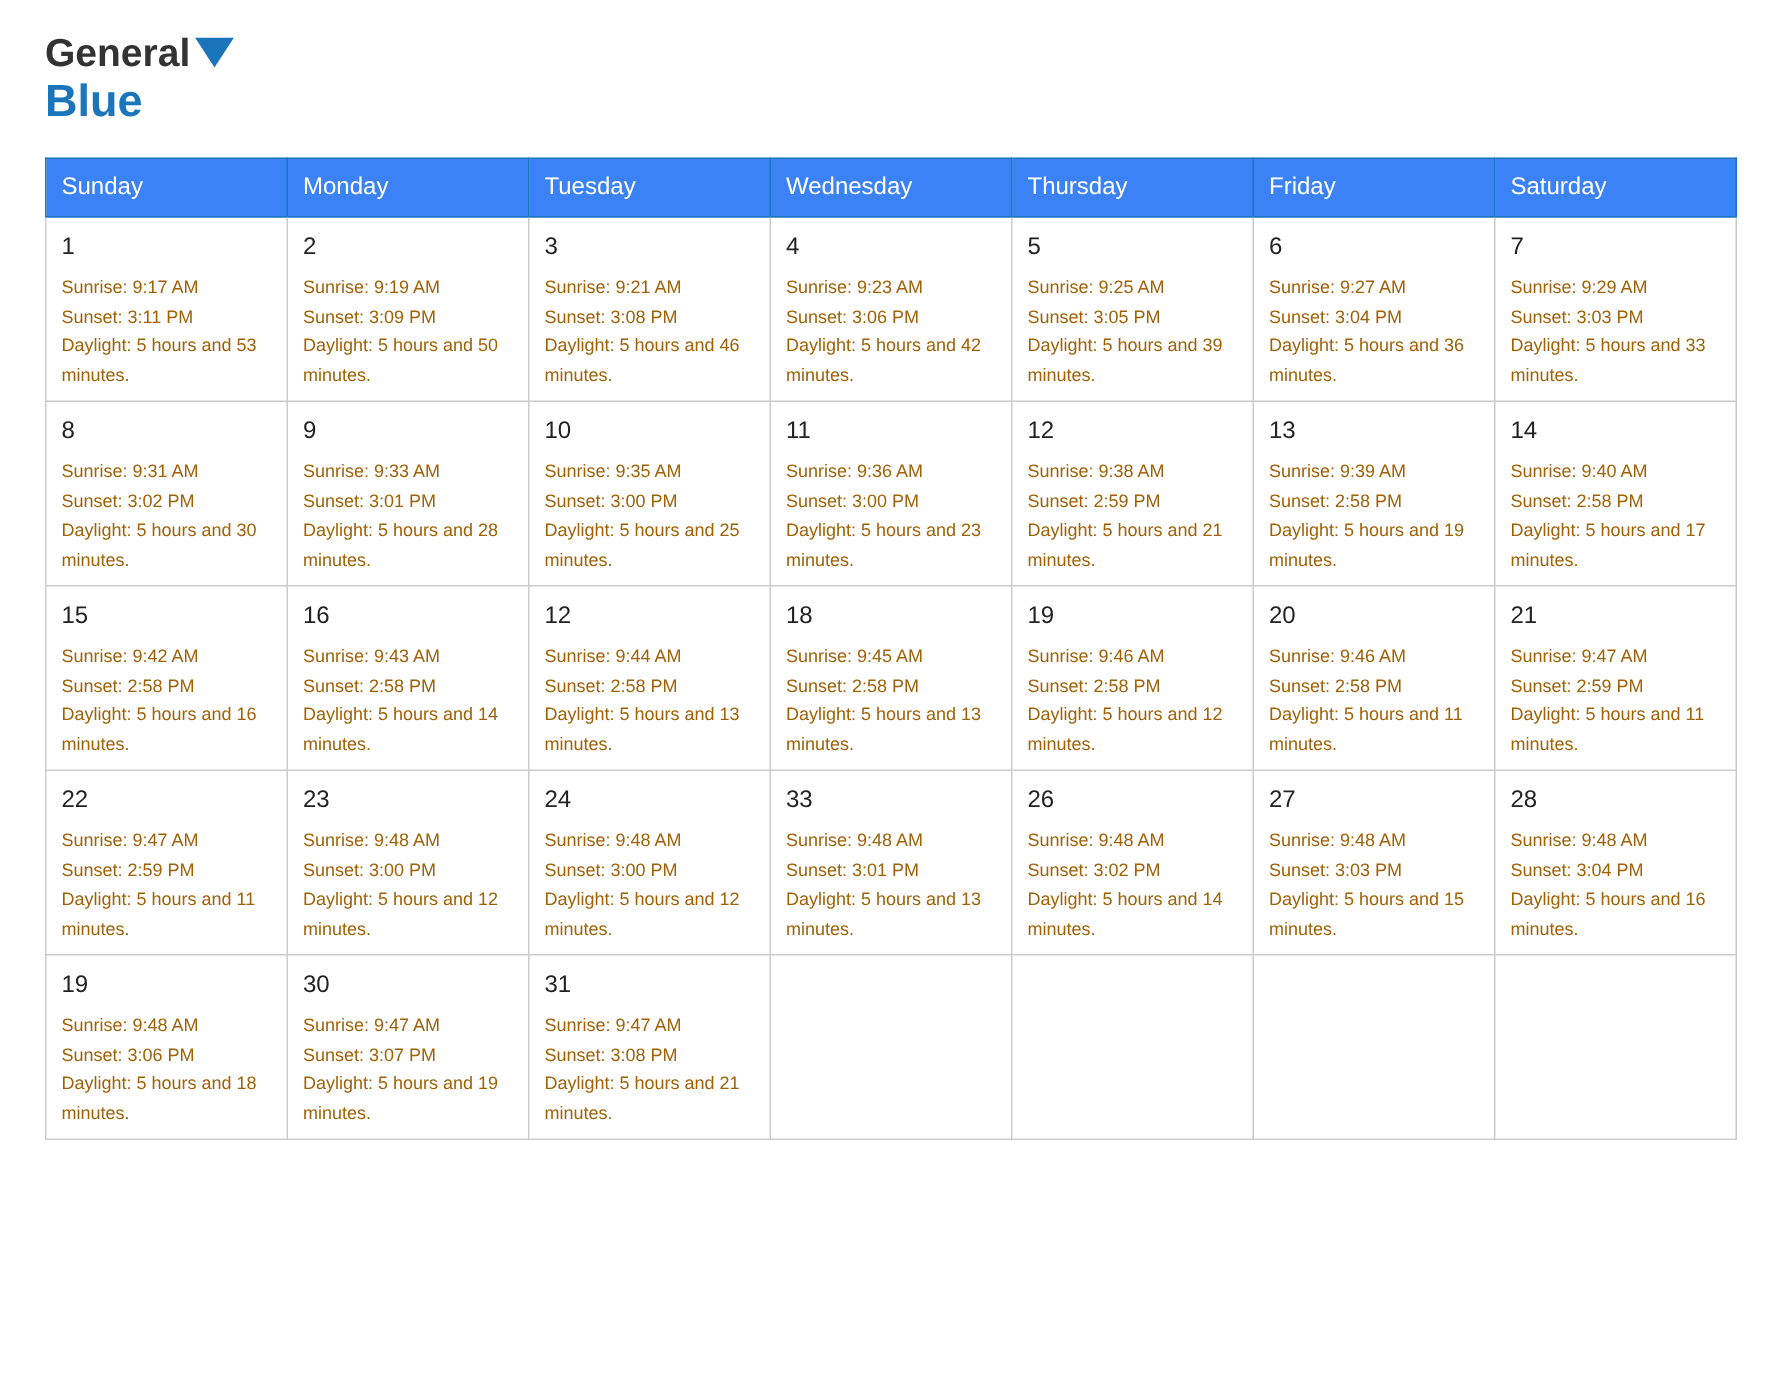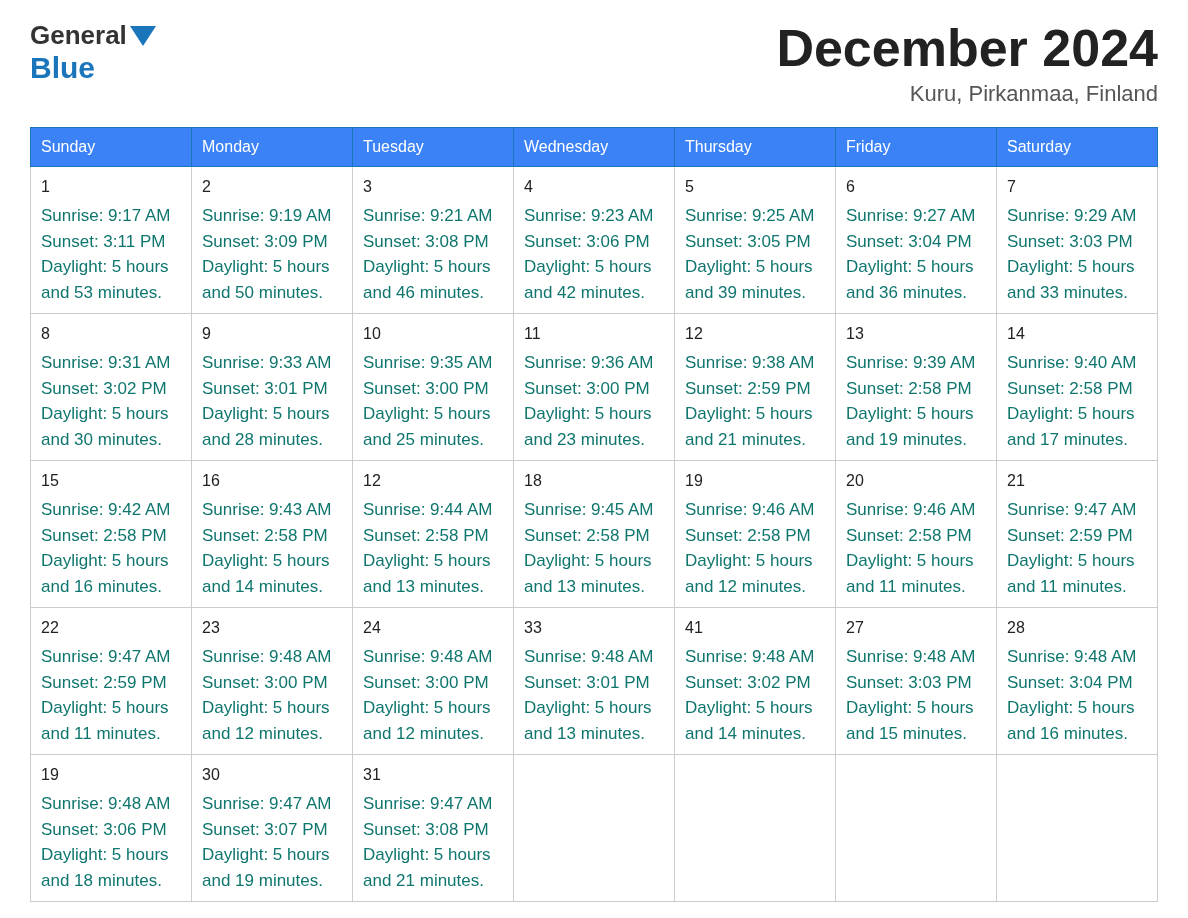--- a/index.html
+++ b/index.html
@@ -55,22 +55,22 @@
       line-height: 1.5;
     }
     .day-num {
       font-size: 16px;
       font-weight: normal;
       color: #222;
       display: block;
       margin-bottom: 4px;
     }
     .day-info {
-      font-size: 17px;
-      color: #0f766e;
+      font-size: 12px;
+      color: #a16207;
     }
     .empty-cell {
       background: #fff;
     }
     .logo-wrapper {
       display: flex;
       flex-direction: column;
       align-items: flex-start;
     }
     .logo-row1 {
@@ -88,24 +88,20 @@
       <span style="margin-left:3px; margin-top:4px;">
         <svg width="26" height="20" viewBox="0 0 26 20">
           <polygon points="0,0 26,0 13,20" fill="#1a75bb"></polygon>
         </svg>
       </span>
     </div>
     <div>
       <span style="font-size:30px; font-weight:bold; color:#1a75bb;">Blue</span>
     </div>
   </div>
-  <div class="title-section">
-    <div class="month-title">December 2024</div>
-    <div class="location">Kuru, Pirkanmaa, Finland</div>
-  </div>
 </div>
 
 <table class="calendar">
   <thead>
     <tr id="header-row">
         <th>Sunday</th>
         <th>Monday</th>
         <th>Tuesday</th>
         <th>Wednesday</th>
         <th>Thursday</th>
@@ -215,21 +211,21 @@
         </td>
         <td>
           <span class="day-num">24</span>
           <span class="day-info">Sunrise: 9:48 AM<br>Sunset: 3:00 PM<br>Daylight: 5 hours and 12 minutes.</span>
         </td>
         <td>
           <span class="day-num">33</span>
           <span class="day-info">Sunrise: 9:48 AM<br>Sunset: 3:01 PM<br>Daylight: 5 hours and 13 minutes.</span>
         </td>
         <td>
-          <span class="day-num">41</span>
+          <span class="day-num">26</span>
           <span class="day-info">Sunrise: 9:48 AM<br>Sunset: 3:02 PM<br>Daylight: 5 hours and 14 minutes.</span>
         </td>
         <td>
           <span class="day-num">27</span>
           <span class="day-info">Sunrise: 9:48 AM<br>Sunset: 3:03 PM<br>Daylight: 5 hours and 15 minutes.</span>
         </td>
         <td>
           <span class="day-num">28</span>
           <span class="day-info">Sunrise: 9:48 AM<br>Sunset: 3:04 PM<br>Daylight: 5 hours and 16 minutes.</span>
         </td>

